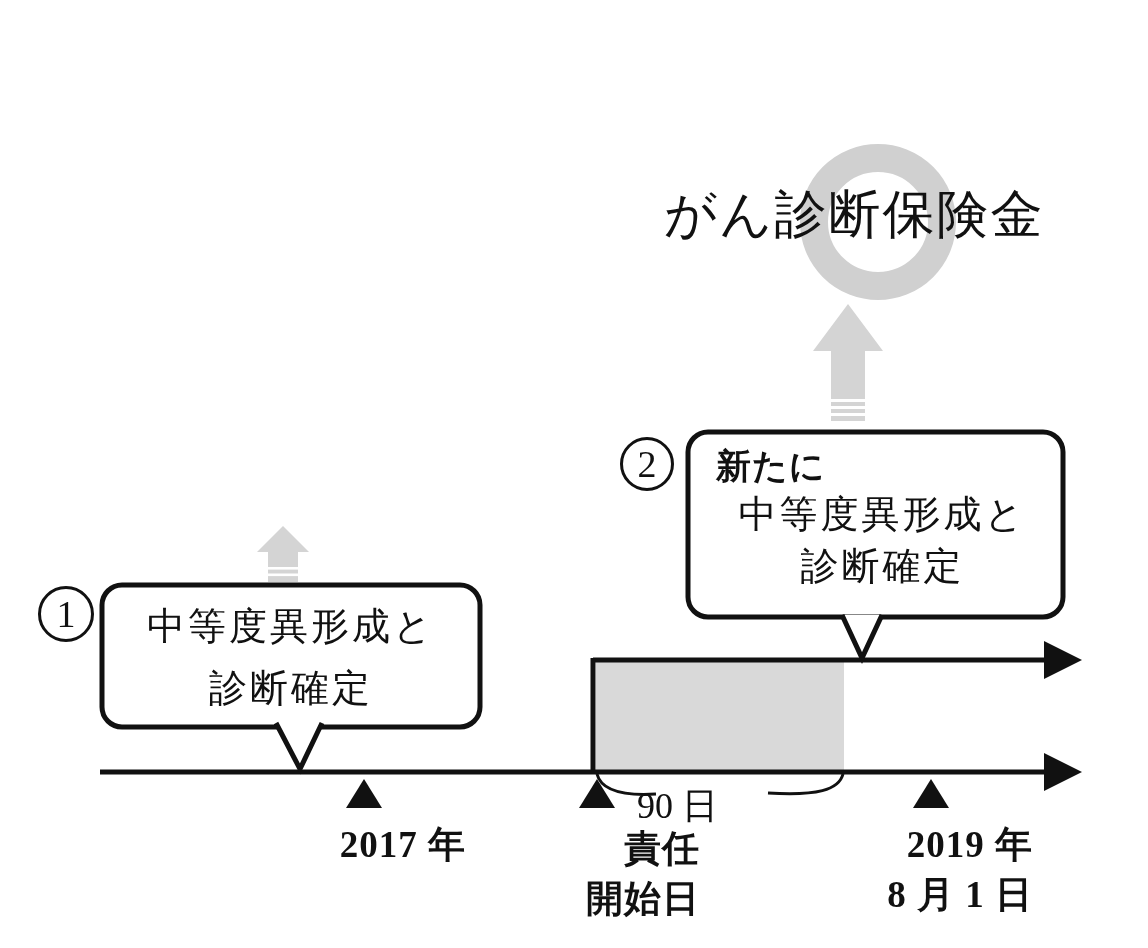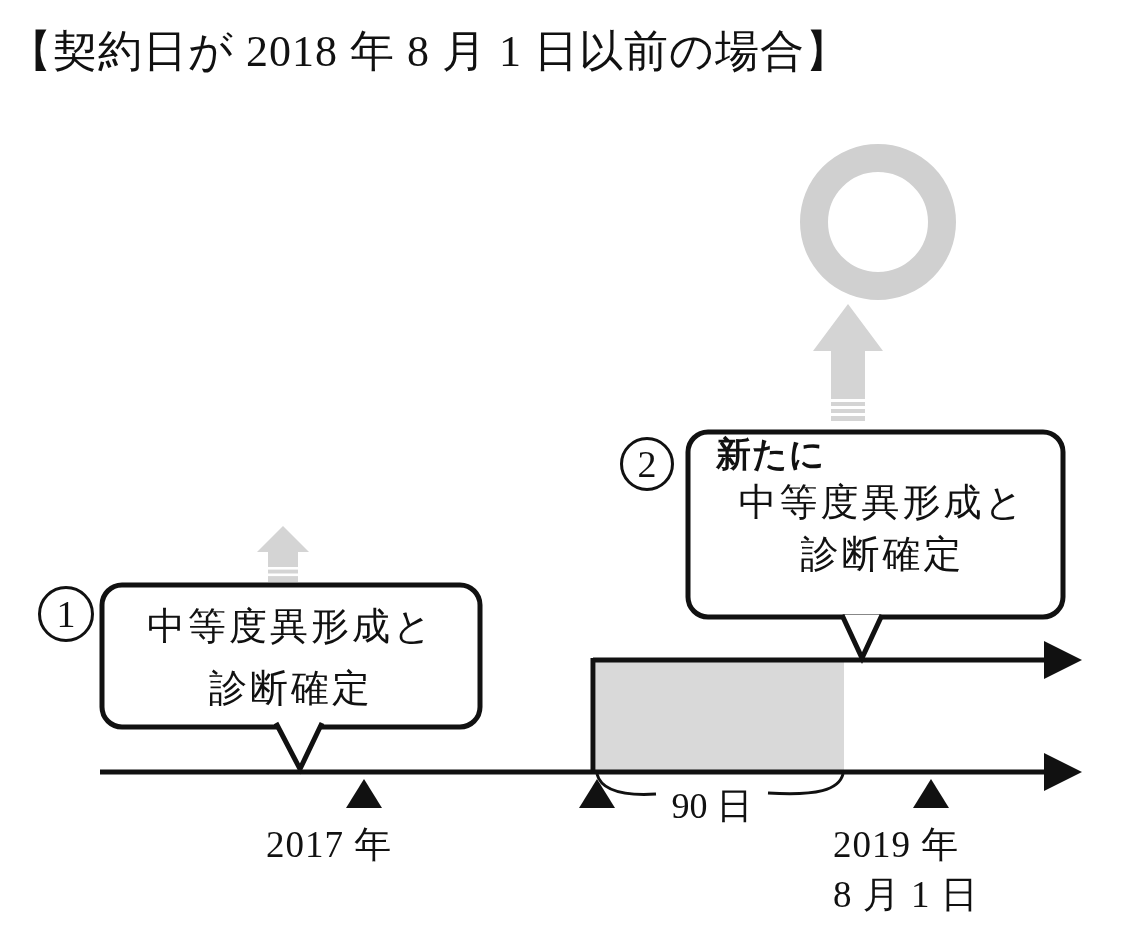--- a/index.html
+++ b/index.html
@@ -24,28 +24,28 @@
     display:flex;align-items:center;justify-content:center;
     font-size:38px;
   }
   .num1{left:38px;top:586px;width:50px;height:50px;}
   .num2{left:620px;top:437px;width:48px;height:48px;}
   .callout1-text{
     left:102px;top:592px;width:378px;height:130px;
     display:flex;flex-direction:column;align-items:center;justify-content:center;
     font-size:38px;line-height:62px;letter-spacing:3px;text-align:center;
   }
-  .callout2-text{left:688px;top:432px;width:375px;font-size:38px;}
+  .callout2-text{left:688px;top:444px;width:375px;font-size:38px;}
   .callout2-intro{display:block;padding-left:28px;font-size:35px;line-height:44px;letter-spacing:1px;}
   .callout2-line{display:block;text-align:center;line-height:52px;letter-spacing:3px;padding-left:14px;}
-  .tl-label{text-align:left;font-size:37px;line-height:50px;letter-spacing:1px;}
+  .tl-label{text-align:right;font-size:37px;line-height:50px;letter-spacing:1px;font-weight:bold;}
   .tl-2017{left:266px;top:820px;width:200px;}
   .tl-start{left:500px;top:824px;width:200px;}
   .tl-2018{left:833px;top:820px;width:200px;}
-  .period-label{left:637px;top:782px;width:150px;text-align:center;font-size:36px;}
+  .period-label{left:637px;top:782px;width:150px;font-size:36px;}
 </style>
 </head>
 <body>
 
 <div class="canvas">
 
   <svg class="artwork" width="1148" height="948" viewBox="0 0 1148 948">
 
     <circle cx="878" cy="222" r="64" fill="none" stroke-width="28" stroke="#d0d0d0"></circle>
 
@@ -87,22 +87,22 @@
     </g>
 
     <polygon points="364,779 382,808 346,808" fill="#111111"></polygon>
     <polygon points="597,779 615,808 579,808" fill="#111111"></polygon>
     <polygon points="931,779 949,808 913,808" fill="#111111"></polygon>
 
     <path d="M597,774 C601,790 623,796 656,794" fill="none" stroke="#111111" stroke-width="3"></path>
     <path d="M843,774 C839,790 817,796 768,793" fill="none" stroke="#111111" stroke-width="3"></path>
   </svg>
 
-  <div class="txt title">【契約日が 2018 年 8 月 1 日以前の場合】</div>
 
+  <div class="txt benefit">がん診断保険金</div>
 
 
 
   <div class="circled-num num1">
     <span>1</span>
   </div>
 
   <div class="txt callout1-text">
     <span>中等度異形成と</span>
     <span>診断確定</span>
@@ -115,20 +115,24 @@
   <div class="txt callout2-text">
     <span class="gothic callout2-intro">新たに</span>
     <span class="callout2-line">中等度異形成と</span>
     <span class="callout2-line">診断確定</span>
   </div>
 
   <div class="txt tl-label tl-2017">
     <div>2017 年</div>
   </div>
 
+  <div class="txt tl-label tl-start">
+    <div>責任</div>
+    <div>開始日</div>
+  </div>
 
   <div class="txt tl-label tl-2018">
     <div>2019 年</div>
     <div>8 月 1 日</div>
   </div>
 
   <div class="txt period-label">90 日</div>
 
 </div>
 

